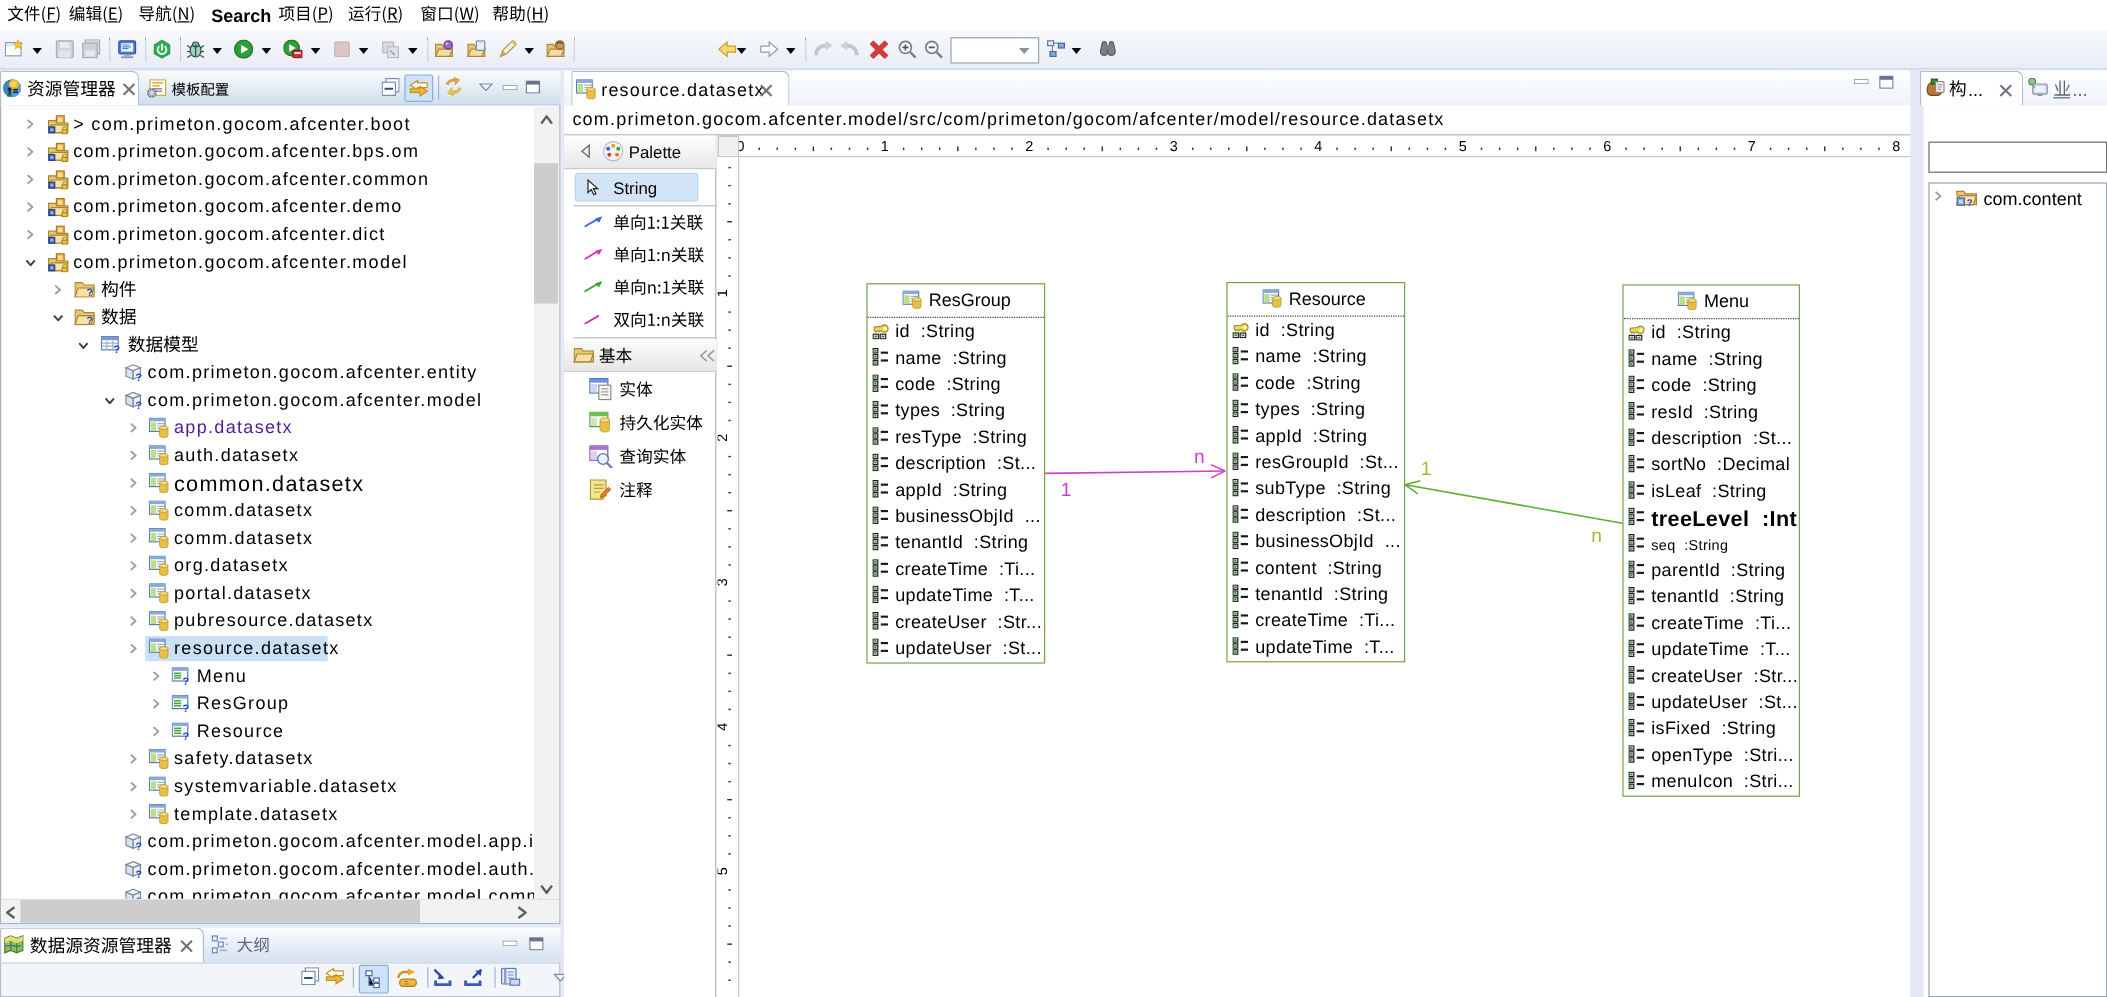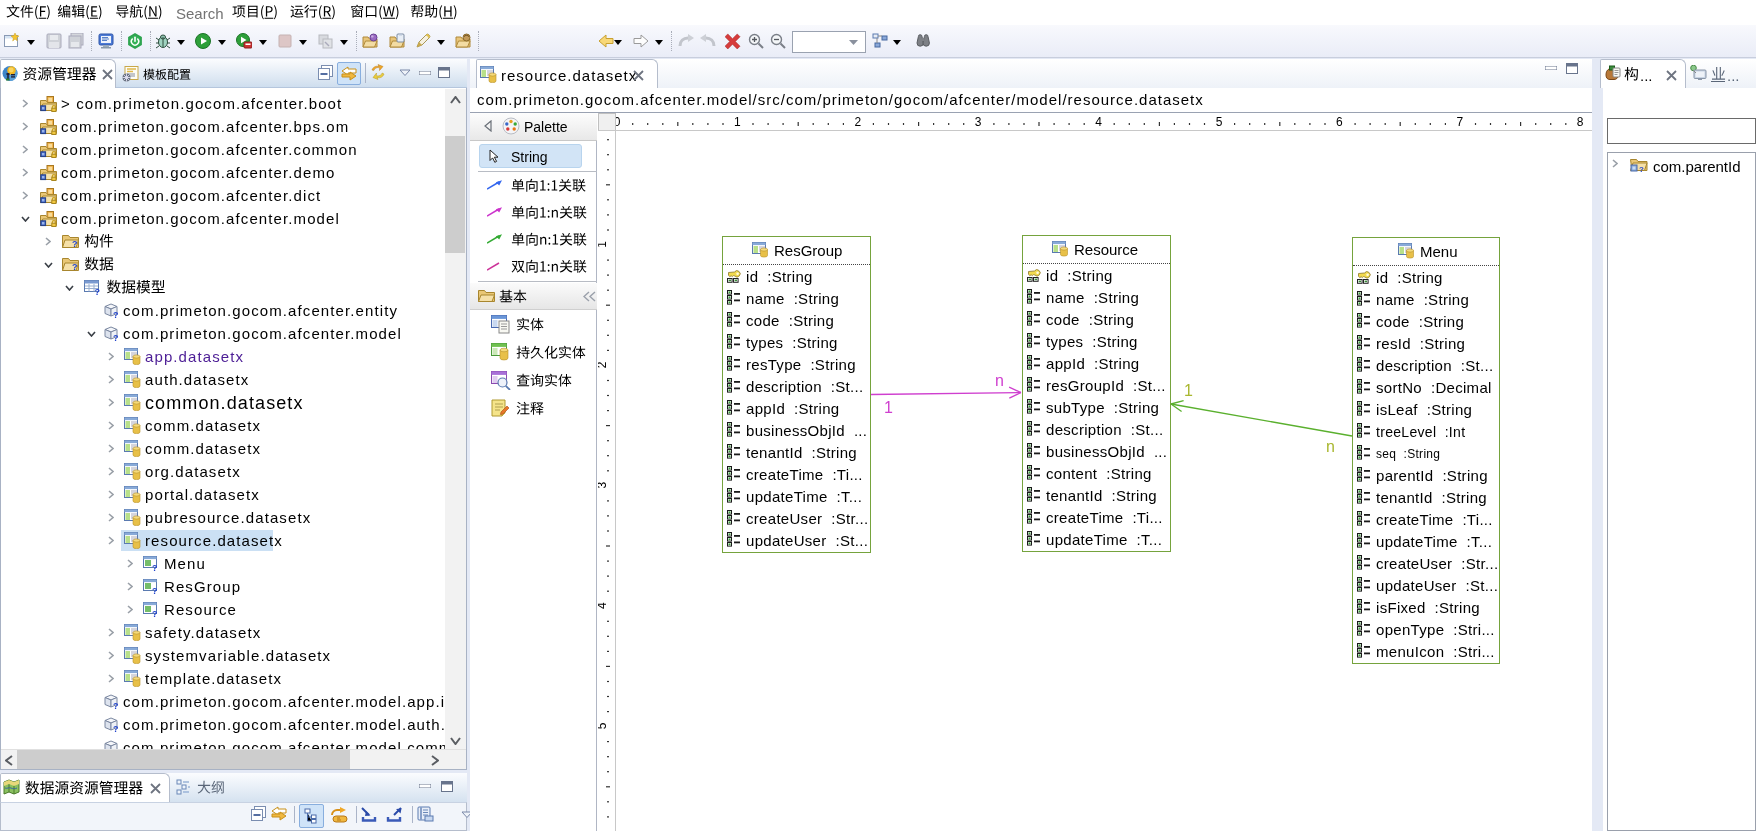--- a/index.html
+++ b/index.html
@@ -15,21 +15,21 @@
 <div class="abs" style="left:57px;top:4px">
     <svg class="cj" width="46" height="16" viewBox="0 -900 3265 1150">
       <path fill="#000" d="M40 -54 58 15C140 -18 245 -61 346 -103L332 -163C223 -121 114 -79 40 -54ZM61 -423C75 -430 98 -435 205 -450C167 -386 132 -335 116 -316C87 -278 66 -252 45 -248C53 -230 64 -196 68 -182C87 -194 118 -204 339 -255C336 -271 333 -298 334 -317L167 -282C238 -374 307 -486 364 -597L303 -632C286 -593 265 -554 245 -517L133 -505C190 -593 246 -706 287 -815L215 -840C179 -719 112 -587 91 -554C71 -520 55 -496 38 -491C46 -473 57 -438 61 -423ZM624 -350V-202H541V-350ZM675 -350H746V-202H675ZM481 -412V72H541V-143H624V47H675V-143H746V46H797V-143H871V7C871 14 868 16 861 17C854 17 836 17 814 16C822 32 829 56 831 73C867 73 890 71 908 62C926 52 930 35 930 8V-413L871 -412ZM797 -350H871V-202H797ZM605 -826C621 -798 637 -762 648 -732H414V-515C414 -361 405 -139 314 21C329 28 360 50 372 63C465 -99 482 -335 483 -498H920V-732H729C717 -765 697 -811 675 -846ZM483 -668H850V-561H483ZM1551 -751H1819V-650H1551ZM1482 -808V-594H1892V-808ZM1081 -332C1089 -340 1119 -346 1153 -346H1244V-202L1040 -167L1056 -94L1244 -132V76H1313V-146L1427 -169L1423 -234L1313 -214V-346H1405V-414H1313V-568H1244V-414H1148C1176 -483 1204 -565 1228 -650H1412V-722H1247C1255 -756 1263 -791 1269 -825L1196 -840C1191 -801 1183 -761 1174 -722H1047V-650H1157C1136 -570 1115 -504 1105 -479C1088 -435 1075 -403 1058 -398C1066 -380 1077 -346 1081 -332ZM1815 -472V-386H1560V-472ZM1400 -76 1412 -8 1815 -40V80H1885V-46L1959 -52L1960 -115L1885 -110V-472H1953V-535H1423V-472H1491V-82ZM1815 -329V-242H1560V-329ZM1815 -185V-105L1560 -86V-185ZM2239 196 2295 171C2209 29 2168 -141 2168 -311C2168 -480 2209 -649 2295 -792L2239 -818C2147 -668 2092 -507 2092 -311C2092 -114 2147 47 2239 196ZM2439 0H2872V-79H2531V-346H2809V-425H2531V-655H2861V-733H2439ZM3026 196C3118 47 3173 -114 3173 -311C3173 -507 3118 -668 3026 -818L2969 -792C3055 -649 3098 -480 3098 -311C3098 -141 3055 29 2969 171ZM2338 90H2927V160H2338Z"></path>
     </svg>
   </div>
 <div class="abs" style="left:115px;top:4px">
     <svg class="cj" width="48" height="16" viewBox="0 -900 3399 1150">
       <path fill="#000" d="M211 -182C274 -130 345 -53 374 -1L430 -51C399 -100 331 -170 270 -221H648V-11C648 4 642 9 622 10C603 10 531 11 457 9C468 28 480 56 484 76C580 76 641 76 677 65C713 55 725 35 725 -9V-221H944V-291H725V-369H648V-291H62V-221H256ZM135 -770V-508C135 -414 185 -394 350 -394C387 -394 709 -394 749 -394C875 -394 908 -418 921 -521C898 -524 868 -533 848 -544C840 -470 826 -456 744 -456C674 -456 397 -456 344 -456C233 -456 213 -467 213 -509V-562H826V-800H135ZM213 -734H752V-629H213ZM1200 -592C1222 -547 1248 -487 1259 -448L1309 -470C1297 -507 1271 -566 1248 -611ZM1198 -284C1224 -236 1256 -171 1269 -130L1320 -153C1305 -193 1273 -256 1245 -305ZM1596 -829C1621 -781 1652 -716 1665 -674L1738 -699C1723 -740 1692 -803 1665 -851ZM1439 -674V-606H1949V-674ZM1527 -508V-290C1527 -186 1515 -52 1417 43C1435 51 1464 72 1475 84C1579 -18 1597 -172 1597 -289V-441H1769V-49C1769 20 1773 37 1788 51C1802 64 1822 69 1841 69C1852 69 1875 69 1886 69C1904 69 1922 66 1934 57C1946 48 1954 35 1959 15C1963 -5 1967 -62 1968 -108C1950 -113 1930 -124 1917 -135C1916 -85 1915 -46 1913 -28C1911 -12 1908 -3 1904 1C1900 4 1892 5 1884 5C1877 5 1865 5 1860 5C1853 5 1848 4 1844 1C1841 -3 1839 -18 1839 -44V-508ZM1346 -659V-404H1176V-659ZM1040 -404V-342H1110C1110 -217 1104 -60 1034 50C1050 57 1080 75 1092 87C1165 -28 1176 -207 1176 -342H1346V-9C1346 3 1341 7 1329 7C1317 8 1279 8 1236 7C1246 24 1256 54 1258 72C1320 72 1356 71 1381 59C1404 48 1412 27 1412 -9V-721H1265C1278 -754 1293 -794 1306 -832L1230 -847C1223 -811 1211 -760 1199 -721H1110V-404ZM2239 196 2295 171C2209 29 2168 -141 2168 -311C2168 -480 2209 -649 2295 -792L2239 -818C2147 -668 2092 -507 2092 -311C2092 -114 2147 47 2239 196ZM2439 0H2526V-385C2526 -462 2519 -540 2515 -614H2519L2598 -463L2865 0H2960V-733H2872V-352C2872 -276 2879 -193 2885 -120H2880L2801 -271L2533 -733H2439ZM3160 196C3252 47 3307 -114 3307 -311C3307 -507 3252 -668 3160 -818L3103 -792C3189 -649 3232 -480 3232 -311C3232 -141 3189 29 3103 171ZM2338 90H3061V160H2338Z"></path>
     </svg>
   </div>
-<div class="abs" style="left:176px;top:5px;font-size:15px;line-height:18px;color:#737373;font-weight:normal;white-space:pre;">Search</div>
+<div class="abs" style="left:176px;top:5px;font-size:15px;line-height:18px;color:#000000;font-weight:bold;white-space:pre;">Search</div>
 <div class="abs" style="left:232px;top:4px">
     <svg class="cj" width="46" height="16" viewBox="0 -900 3309 1150">
       <path fill="#000" d="M618 -500V-289C618 -184 591 -56 319 19C335 34 357 61 366 77C649 -12 693 -158 693 -289V-500ZM689 -91C766 -41 864 31 911 79L961 26C913 -21 813 -90 736 -138ZM29 -184 48 -106C140 -137 262 -179 379 -219L369 -284L247 -247V-650H363V-722H46V-650H172V-225ZM417 -624V-153H490V-556H816V-155H891V-624H655C670 -655 686 -692 702 -728H957V-796H381V-728H613C603 -694 591 -656 578 -624ZM1233 -470H1759V-305H1233ZM1233 -542V-704H1759V-542ZM1233 -233H1759V-67H1233ZM1158 -778V74H1233V6H1759V74H1837V-778ZM2239 196 2295 171C2209 29 2168 -141 2168 -311C2168 -480 2209 -649 2295 -792L2239 -818C2147 -668 2092 -507 2092 -311C2092 -114 2147 47 2239 196ZM2439 0H2531V-292H2652C2813 -292 2922 -363 2922 -518C2922 -678 2812 -733 2648 -733H2439ZM2531 -367V-658H2636C2765 -658 2830 -625 2830 -518C2830 -413 2769 -367 2640 -367ZM3070 196C3162 47 3217 -114 3217 -311C3217 -507 3162 -668 3070 -818L3013 -792C3099 -649 3142 -480 3142 -311C3142 -141 3099 29 3013 171ZM2338 90H2971V160H2338Z"></path>
     </svg>
   </div>
 <div class="abs" style="left:290px;top:4px">
     <svg class="cj" width="46" height="16" viewBox="0 -900 3311 1150">
       <path fill="#000" d="M380 -777V-706H884V-777ZM68 -738C127 -697 206 -639 245 -604L297 -658C256 -693 175 -748 118 -786ZM375 -119C405 -132 449 -136 825 -169L864 -93L931 -128C892 -204 812 -335 750 -432L688 -403C720 -352 756 -291 789 -234L459 -209C512 -286 565 -384 606 -478H955V-549H314V-478H516C478 -377 422 -280 404 -253C383 -221 367 -198 349 -195C358 -174 371 -135 375 -119ZM252 -490H42V-420H179V-101C136 -82 86 -38 37 15L90 84C139 18 189 -42 222 -42C245 -42 280 -9 320 16C391 59 474 71 597 71C705 71 876 66 944 61C945 39 957 0 967 -21C864 -10 713 -2 599 -2C488 -2 403 -9 336 -51C297 -75 273 -95 252 -105ZM1435 -780V-708H1927V-780ZM1267 -841C1216 -768 1119 -679 1035 -622C1048 -608 1069 -579 1079 -562C1169 -626 1272 -724 1339 -811ZM1391 -504V-432H1728V-17C1728 -1 1721 4 1702 5C1684 6 1616 6 1545 3C1556 25 1567 56 1570 77C1668 77 1725 77 1759 66C1792 53 1804 30 1804 -16V-432H1955V-504ZM1307 -626C1238 -512 1128 -396 1025 -322C1040 -307 1067 -274 1078 -259C1115 -289 1154 -325 1192 -364V83H1266V-446C1308 -496 1346 -548 1378 -600ZM2239 196 2295 171C2209 29 2168 -141 2168 -311C2168 -480 2209 -649 2295 -792L2239 -818C2147 -668 2092 -507 2092 -311C2092 -114 2147 47 2239 196ZM2531 -385V-658H2654C2769 -658 2832 -624 2832 -528C2832 -432 2769 -385 2654 -385ZM2841 0H2945L2759 -321C2858 -345 2924 -413 2924 -528C2924 -680 2817 -733 2668 -733H2439V0H2531V-311H2663ZM3072 196C3164 47 3219 -114 3219 -311C3219 -507 3164 -668 3072 -818L3015 -792C3101 -649 3144 -480 3144 -311C3144 -141 3101 29 3015 171ZM2338 90H2973V160H2338Z"></path>
     </svg>
   </div>
@@ -1431,21 +1431,21 @@
       <rect x="0.5" y="0.5" width="4" height="3.6" fill="#fff" stroke="#1a1a1a"></rect>
       <rect x="1.5" y="1.4" width="2" height="1.8" fill="#3a9a3a"></rect>
       <rect x="0.5" y="5.5" width="4" height="3.6" fill="#fff" stroke="#1a1a1a"></rect>
       <rect x="1.5" y="6.4" width="2" height="1.8" fill="#3a9a3a"></rect>
       <rect x="0.5" y="10.5" width="4" height="3.6" fill="#fff" stroke="#1a1a1a"></rect>
       <rect x="1.5" y="11.4" width="2" height="1.8" fill="#3a9a3a"></rect>
       <rect x="7" y="3" width="6" height="1.8" fill="#1a1a1a"></rect>
       <rect x="7" y="9.5" width="6" height="1.8" fill="#1a1a1a"></rect>
     </g>
   </svg>
-<div class="abs" style="left:1376px;top:423px;font-size:14px;line-height:18px;color:#000;font-weight:normal;white-space:pre;letter-spacing:0.3px">treeLevel  :Int</div>
+<div class="abs" style="left:1376px;top:423px;font-size:18px;line-height:18px;color:#000;font-weight:bold;white-space:pre;letter-spacing:0.3px">treeLevel  :Int</div>
 <svg class="abs" style="left:1357px;top:445px;" width="14" height="15" viewBox="0 0 14 15">
     <g transform="translate(0,0)">
       <rect x="0.5" y="0.5" width="4" height="3.6" fill="#fff" stroke="#1a1a1a"></rect>
       <rect x="1.5" y="1.4" width="2" height="1.8" fill="#3a9a3a"></rect>
       <rect x="0.5" y="5.5" width="4" height="3.6" fill="#fff" stroke="#1a1a1a"></rect>
       <rect x="1.5" y="6.4" width="2" height="1.8" fill="#3a9a3a"></rect>
       <rect x="0.5" y="10.5" width="4" height="3.6" fill="#fff" stroke="#1a1a1a"></rect>
       <rect x="1.5" y="11.4" width="2" height="1.8" fill="#3a9a3a"></rect>
       <rect x="7" y="3" width="6" height="1.8" fill="#1a1a1a"></rect>
       <rect x="7" y="9.5" width="6" height="1.8" fill="#1a1a1a"></rect>
@@ -1617,12 +1617,12 @@
 <svg class="abs" style="left:1612px;top:159px;" width="6" height="9" viewBox="0 0 6 9">
     <path d="M1 1l4 3.5L1 8" stroke="#9aa0a8" stroke-width="1.6" fill="none"></path>
   </svg>
 <svg class="abs" style="left:1630px;top:156px;" width="18" height="17" viewBox="0 0 18 17">
     <path d="M0.5 3.5h6l1.5 2h9v9h-15Z" fill="#e9c776" stroke="#a8862e"></path>
     <path d="M0.5 14.5 3 7h14l-2.5 7.5Z" fill="#f5e0a8" stroke="#a8862e"></path>
     <rect x="1" y="9" width="6" height="6" fill="#88a8d8" stroke="#4a6aa8"></rect>
     <rect x="2.5" y="10.5" width="3" height="3" fill="#c8dcf4"></rect>
     <text x="9" y="16" font-size="8" fill="#2244cc" font-weight="bold">?</text>
   </svg>
-<div class="abs" style="left:1653px;top:158px;font-size:15px;line-height:18px;color:#000;font-weight:normal;white-space:pre;">com.parentId</div>
+<div class="abs" style="left:1653px;top:158px;font-size:15px;line-height:18px;color:#000;font-weight:normal;white-space:pre;">com.content</div>
 </body></html>

